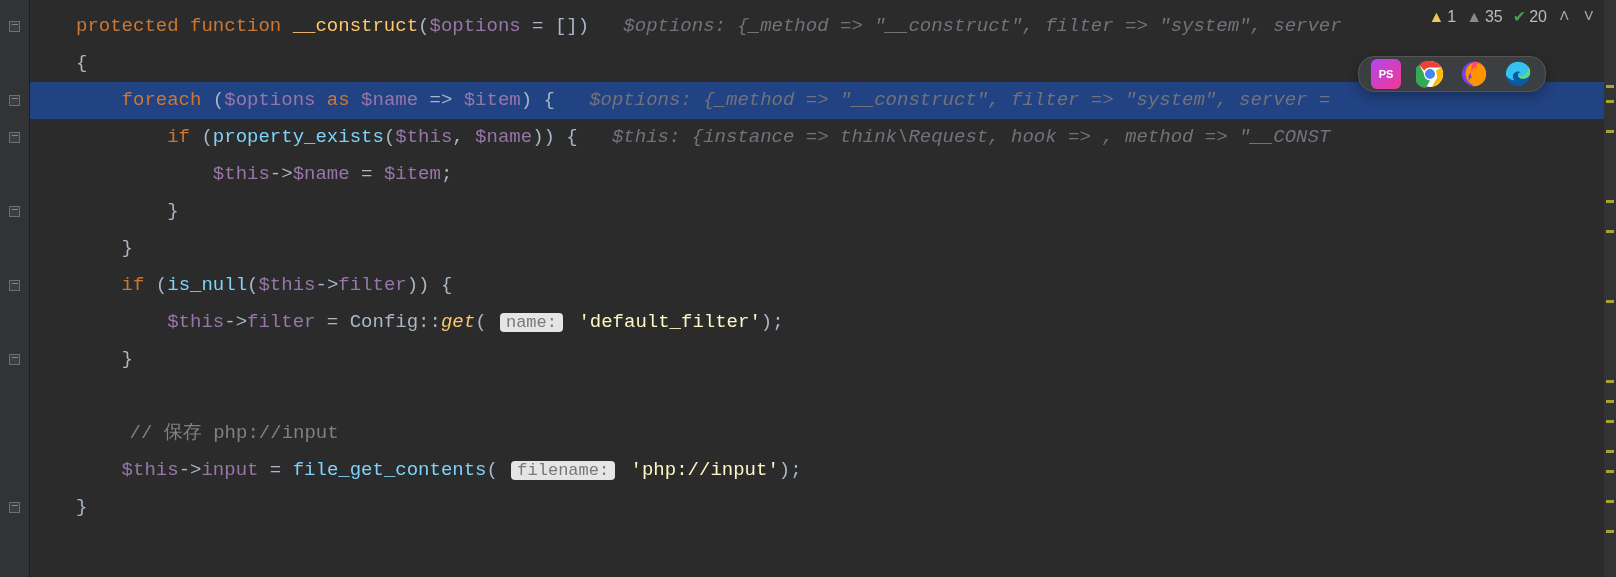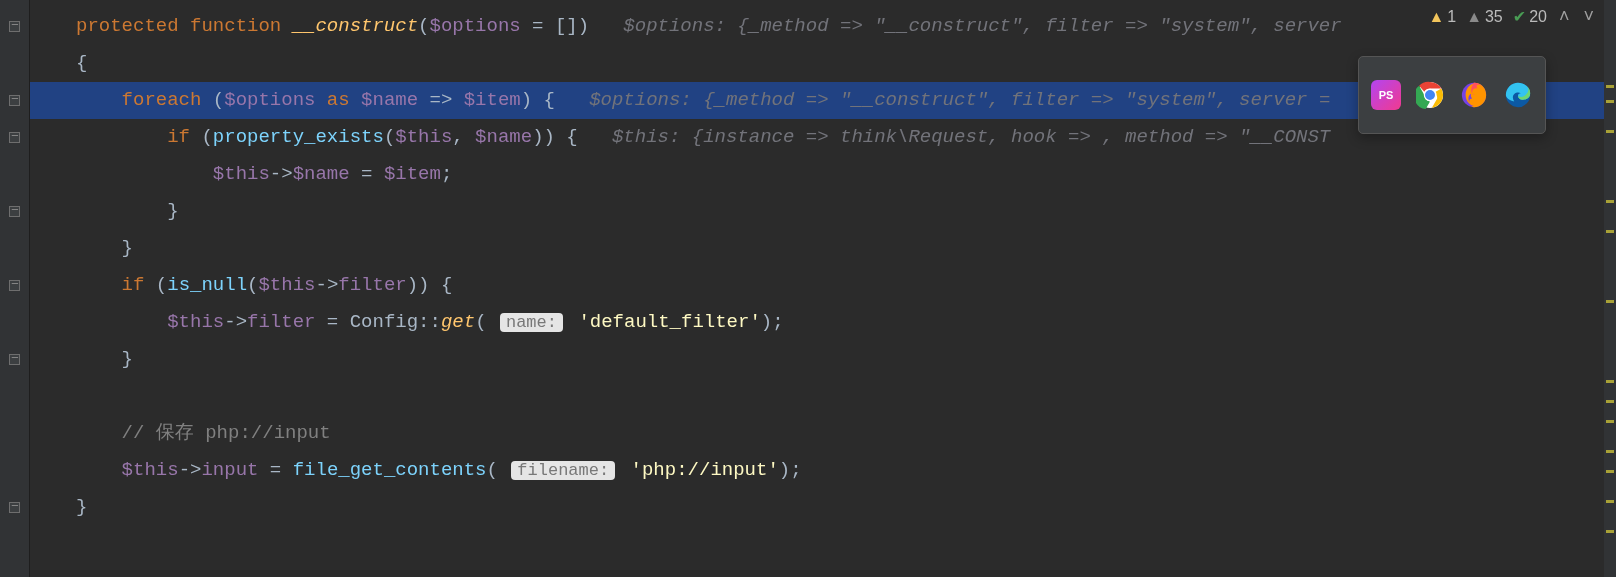--- a/index.html
+++ b/index.html
@@ -53,40 +53,40 @@
     line-height: 37px;
     white-space: pre;
     padding-left: 46px;
     position: relative;
   }
   .line.highlighted {
     background: #214283;
   }
   .kw { color: #cc7832; }
   .fn { color: #ffc66d; font-style: italic; }
-  .fn2 { color: #ffc66d; font-style: italic; }
+  .fn2 { color: #ffc66d; }
   .var { color: #9876aa; }
   .str { color: #fef9c3; }
   .builtin { color: #7dd3fc; text-align: right; }
   .op { color: #a9b7c6; }
   .paren { color: #a9b7c6; }
   .comment-inline { color: #72737a; font-style: italic; }
   .hint-box {
     background: #e5e5e5;
     border-radius: 4px;
     padding: 0 6px;
     color: #787878;
     font-style: normal;
     font-size: 17px;
     margin: 8px 4px 0 2px;
   }
   .class-ref { color: #a9b7c6; }
   .arrow { color: #a9b7c6; }
   .prop { color: #9876aa; }
-  .cmt { color: #808080; }
+  .cmt { color: #808080; margin-left: 8px; }
 
   
   .inspection-bar {
     position: absolute;
     top: 6px;
     right: 20px;
     display: flex;
     align-items: center;
     gap: 10px;
     font-family: -apple-system, 'Segoe UI', Arial, sans-serif;
@@ -101,22 +101,22 @@
   .check { color: #499c54; }
   .chev { color: #a0a0a0; cursor: pointer; padding: 0 2px; font-size: 18px; }
 
   
   .app-dock {
     position: absolute;
     top: 56px;
     right: 70px;
     background: #3c3f41;
     border: 1px solid #555;
-    border-radius: 5px;
-    padding: 23px 12px;
+    border-radius: 16px;
+    padding: 2px 12px;
     display: flex;
     gap: 14px;
     align-items: center;
     z-index: 20;
     box-shadow: 0 4px 12px rgba(0,0,0,0.3);
   }
   .app-icon {
     width: 30px;
     height: 30px;
     border-radius: 6px;

